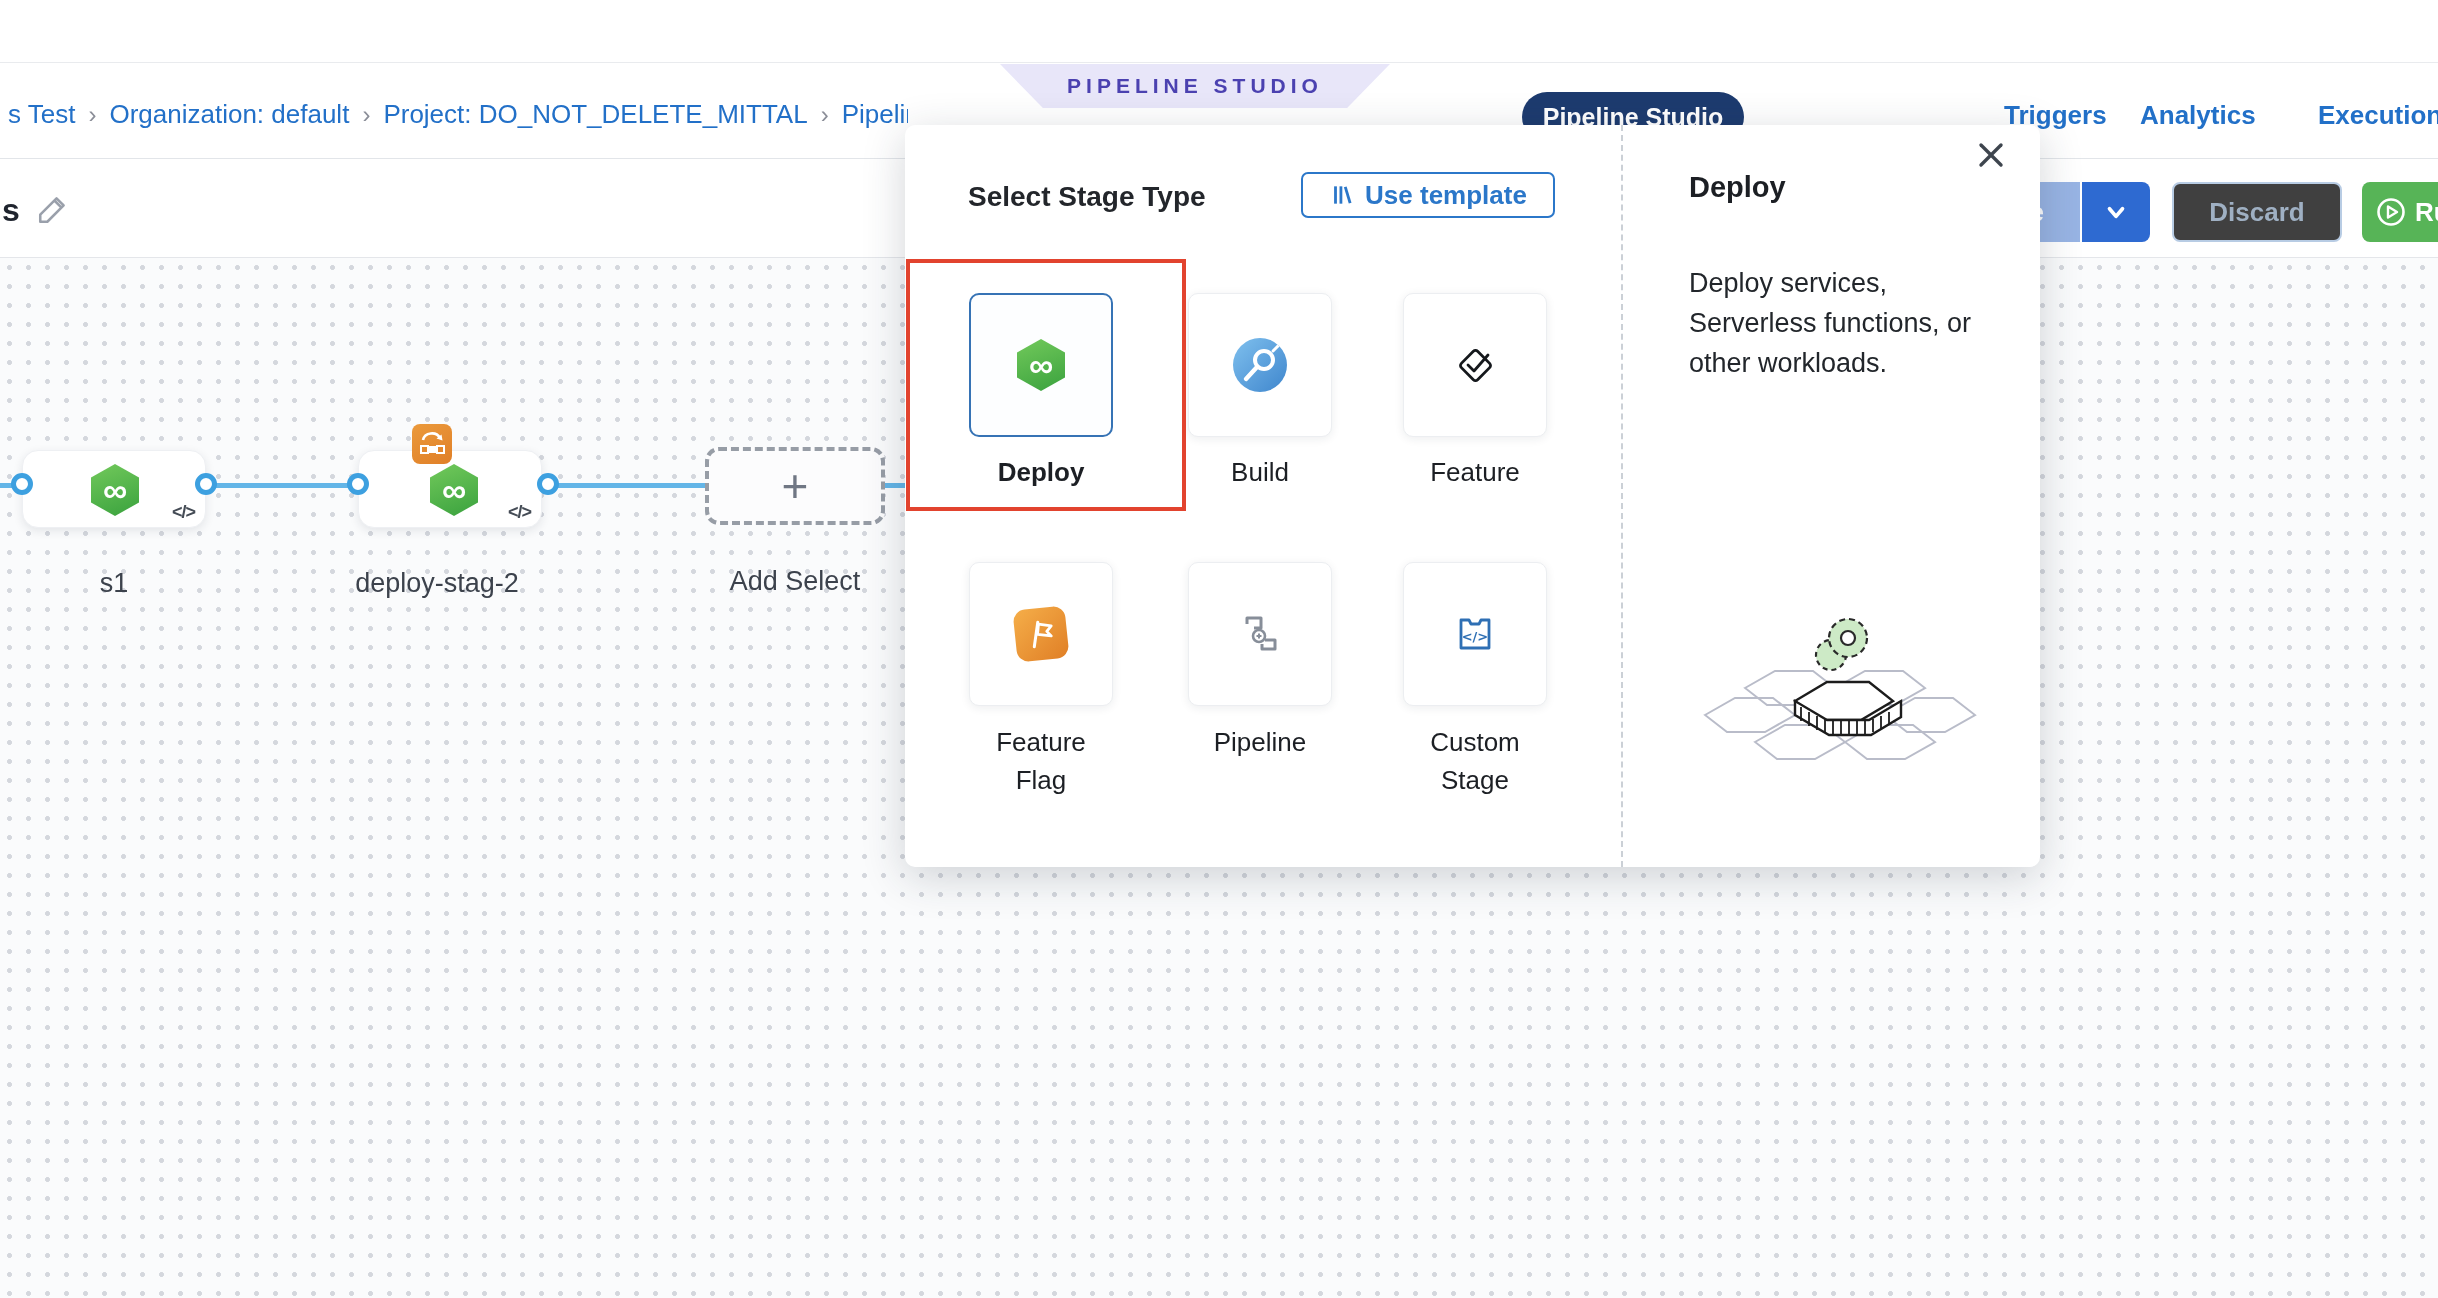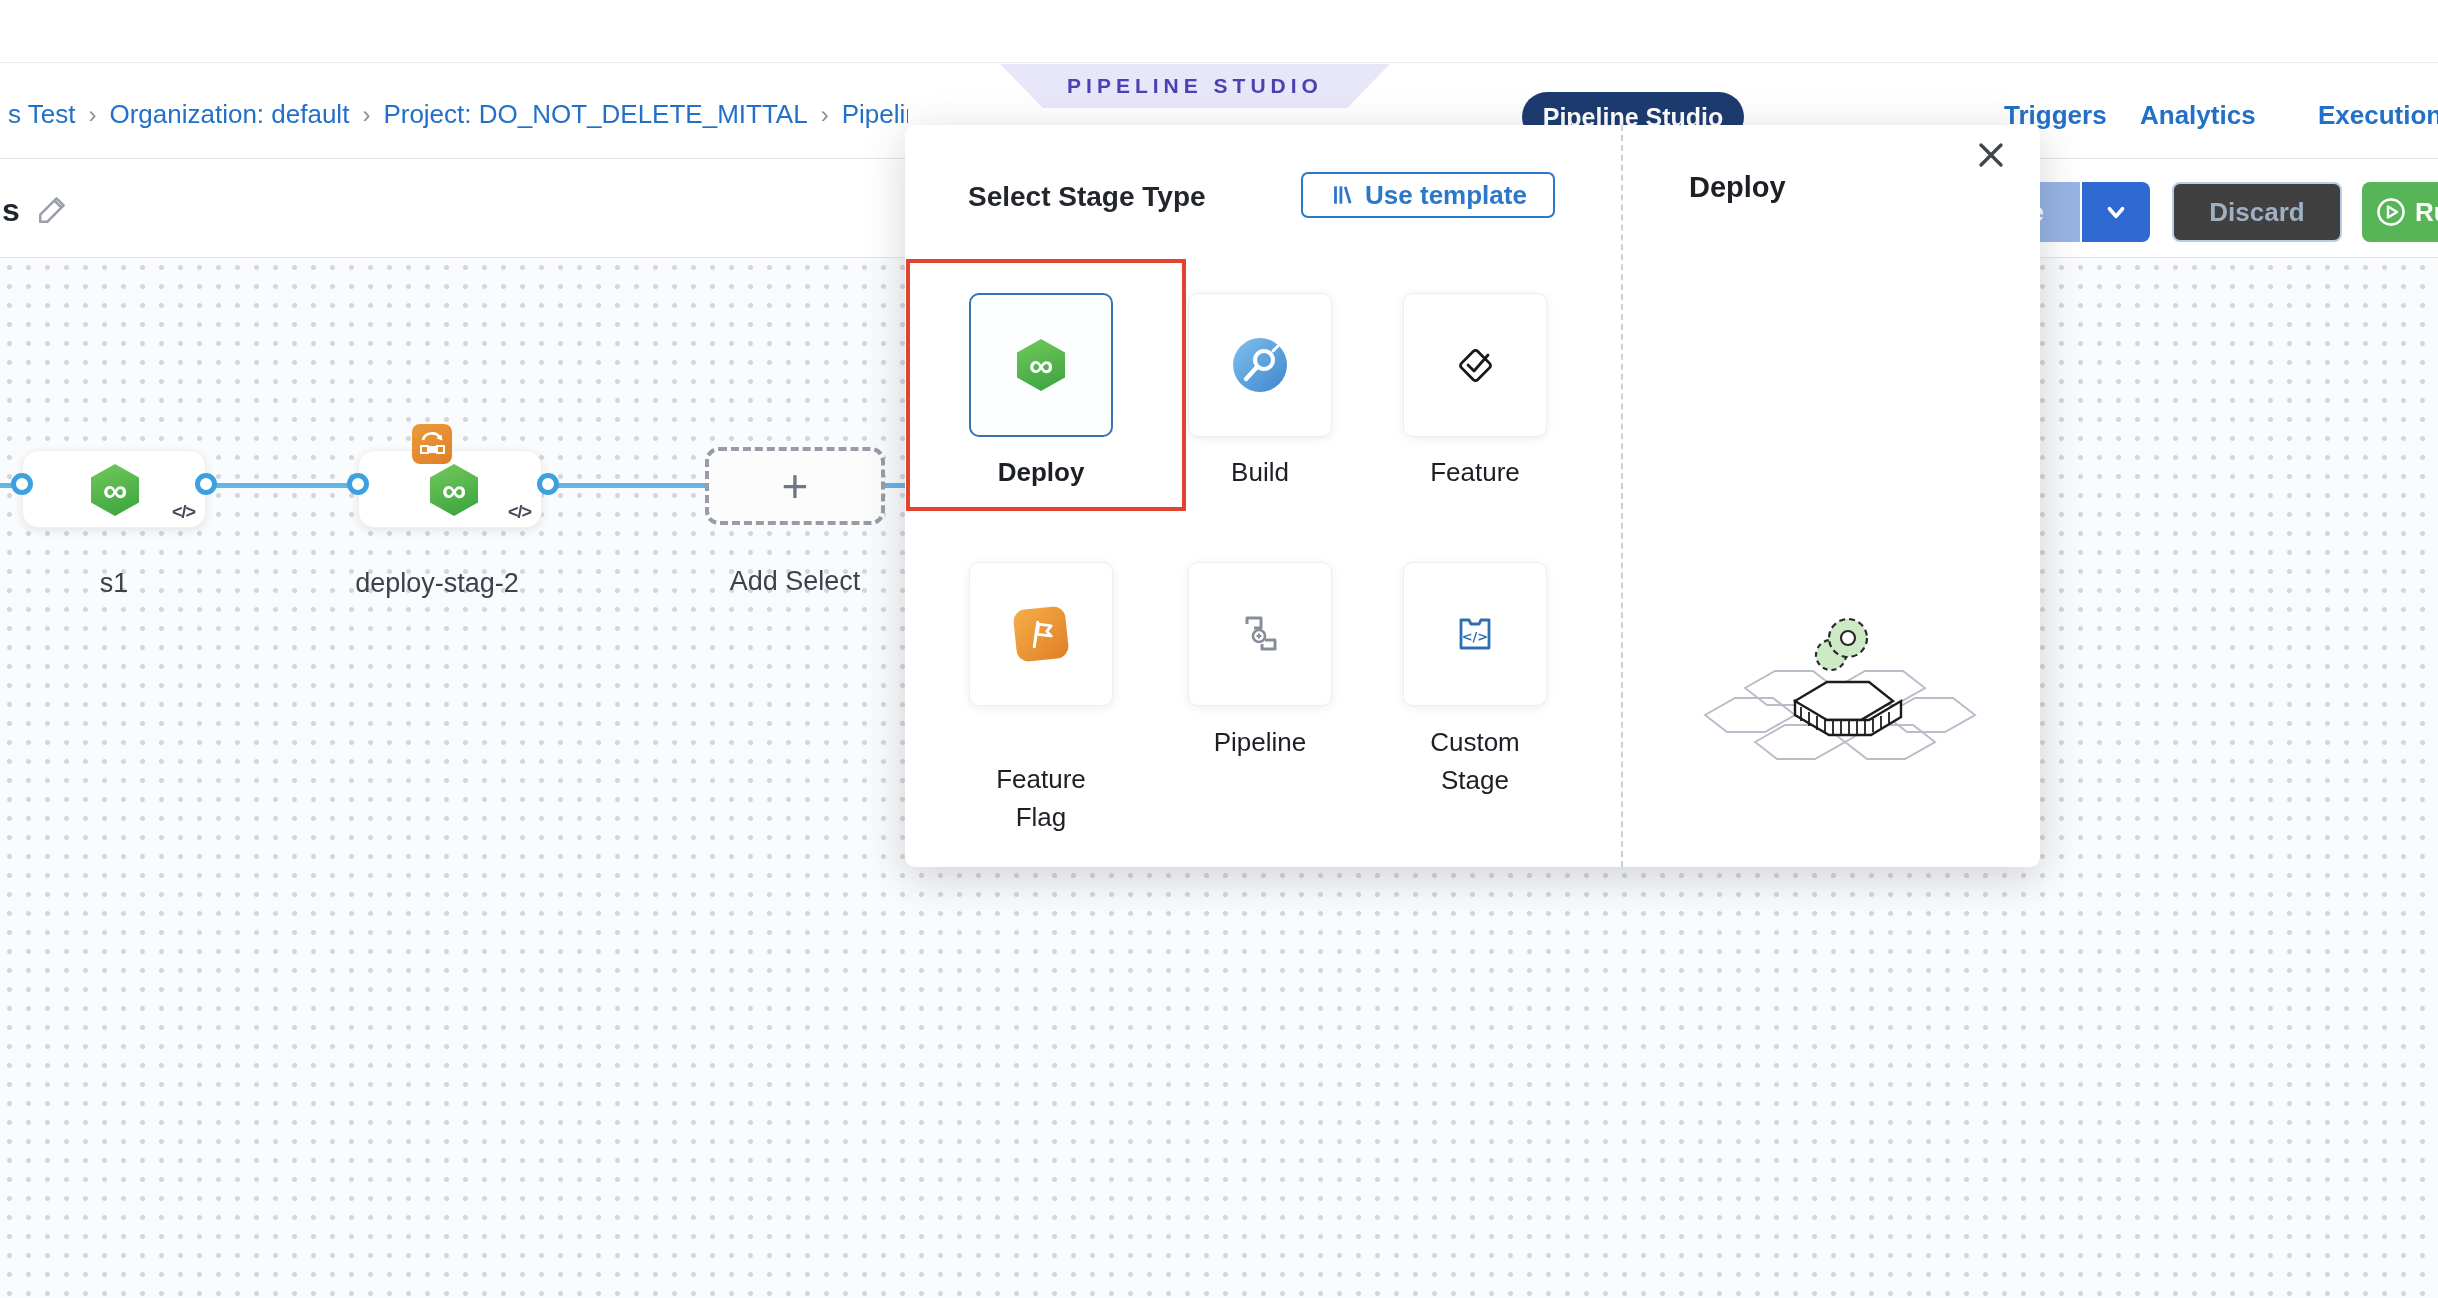--- a/index.html
+++ b/index.html
@@ -219,26 +219,27 @@
   <div class="tile abs" style="left:498px; top:437px;">
     <svg width="56" height="56" viewBox="0 0 56 56">
       <path d="M14 14 h8 l2 4 h8 l2 -4 h8 v28 h-28 z" fill="none" stroke="#2e6fb4" stroke-width="2.8" stroke-linejoin="round"></path>
       <text x="28" y="35" text-anchor="middle" font-size="13" font-weight="bold" fill="#2e6fb4" font-family="DejaVu Sans, sans-serif">&lt;/&gt;</text>
     </svg>
   </div>
 
   <div class="tilelabel bold abs" style="left:64px;  top:328px;">Deploy</div>
   <div class="tilelabel abs" style="left:283px; top:328px;">Build</div>
   <div class="tilelabel abs" style="left:498px; top:328px;">Feature</div>
-  <div class="tilelabel abs" style="left:64px;  top:598px;margin-top:37px;">Feature Flag</div>
+  <div class="tilelabel abs" style="left:64px;  top:598px;">Feature Flag</div>
   <div class="tilelabel abs" style="left:283px; top:598px;">Pipeline</div>
   <div class="tilelabel abs" style="left:498px; top:598px;">Custom Stage</div>
 
   <div class="abs" id="modal-divider"></div>
   <div class="abs" id="detail-title">Deploy</div>
+  <div class="abs" id="detail-desc">Deploy services, Serverless functions, or other workloads.</div>
 
   <div class="abs" id="close-x">
     <svg width="30" height="30" viewBox="0 0 30 30">
       <line x1="5" y1="5" x2="25" y2="25" stroke="#3e454e" stroke-width="3.4" stroke-linecap="round"></line>
       <line x1="25" y1="5" x2="5" y2="25" stroke="#3e454e" stroke-width="3.4" stroke-linecap="round"></line>
     </svg>
   </div>
 
   <svg class="abs" id="illustration" viewBox="0 0 310 185">
     <g fill="none" stroke="#b9bcc9" stroke-width="2">

